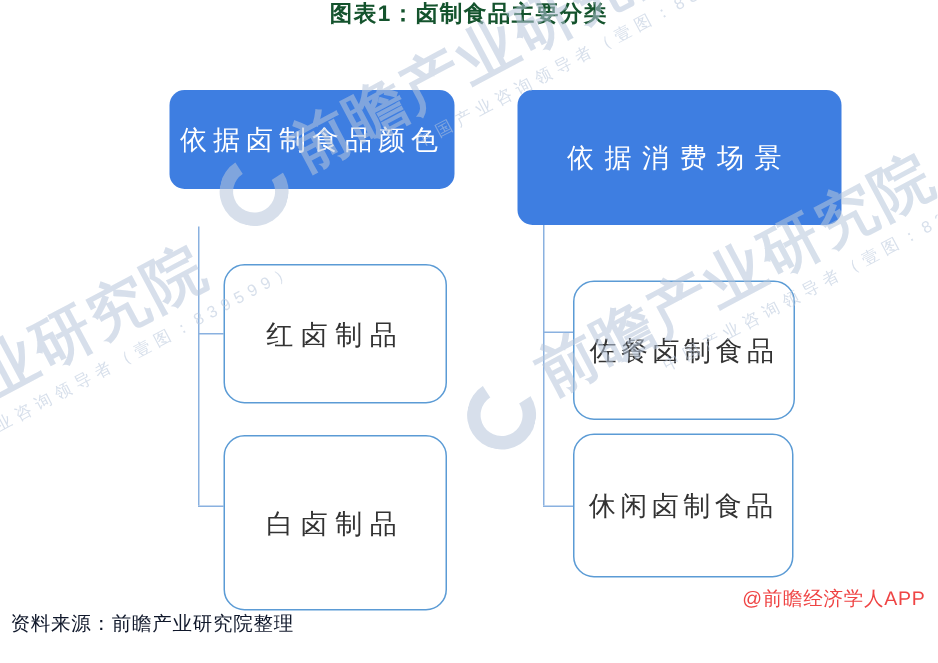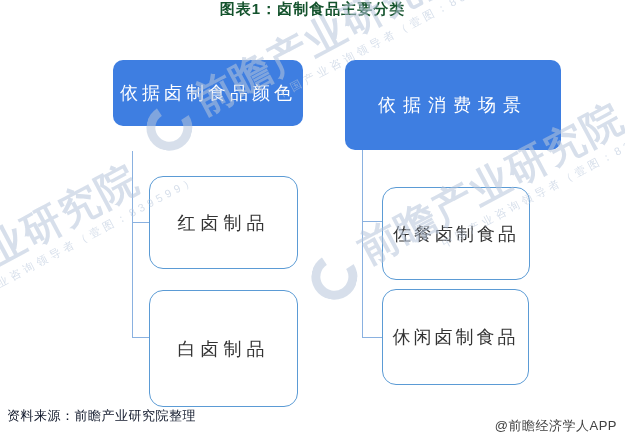--- a/index.html
+++ b/index.html
@@ -52,22 +52,22 @@
   .lb2 { left:132px; top:337px; width:17px; height:1px; }
   .rv  { left:362px; top:150px; width:1px;  height:187px; }
   .rb1 { left:362px; top:221px; width:20px; height:1px; }
   .rb2 { left:362px; top:337px; width:20px; height:1px; }
   
   .footer-source {
     position:absolute; left:7px; top:407px;
     font-size:13px; color:#0f172a; letter-spacing:0.5px;
   }
   .footer-credit {
-    position:absolute; right:8px; top:417px;
-    font-size:13px; color:#404040; letter-spacing:0.5px;
+    position:absolute; right:8px; top:390px;
+    font-size:13px; color:#ef4444; letter-spacing:0.5px;
   }
   
   .wm {
     position:absolute;
     display:flex; align-items:center; gap:12px;
     transform:rotate(-28deg);
     transform-origin:0 0;
     color:#b7c6db;
     opacity:0.55;
     white-space:nowrap;

